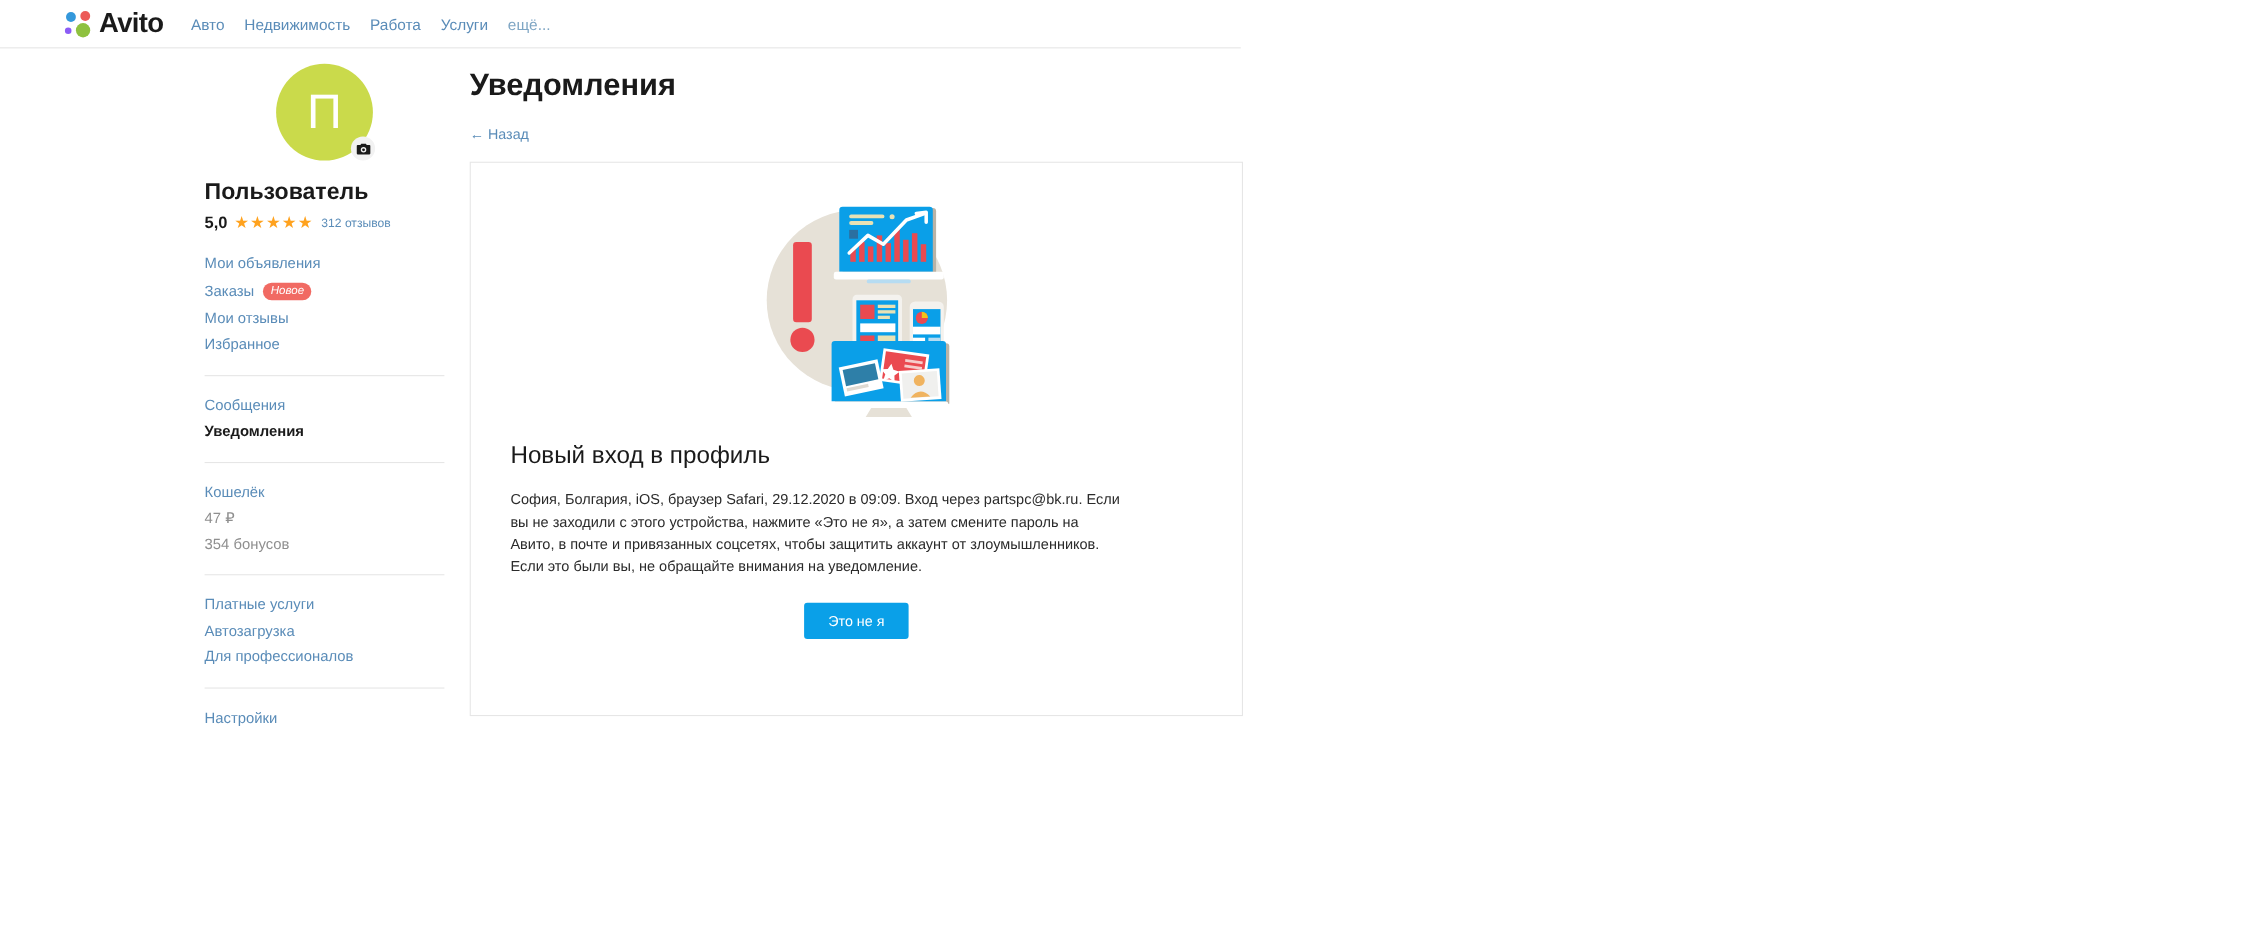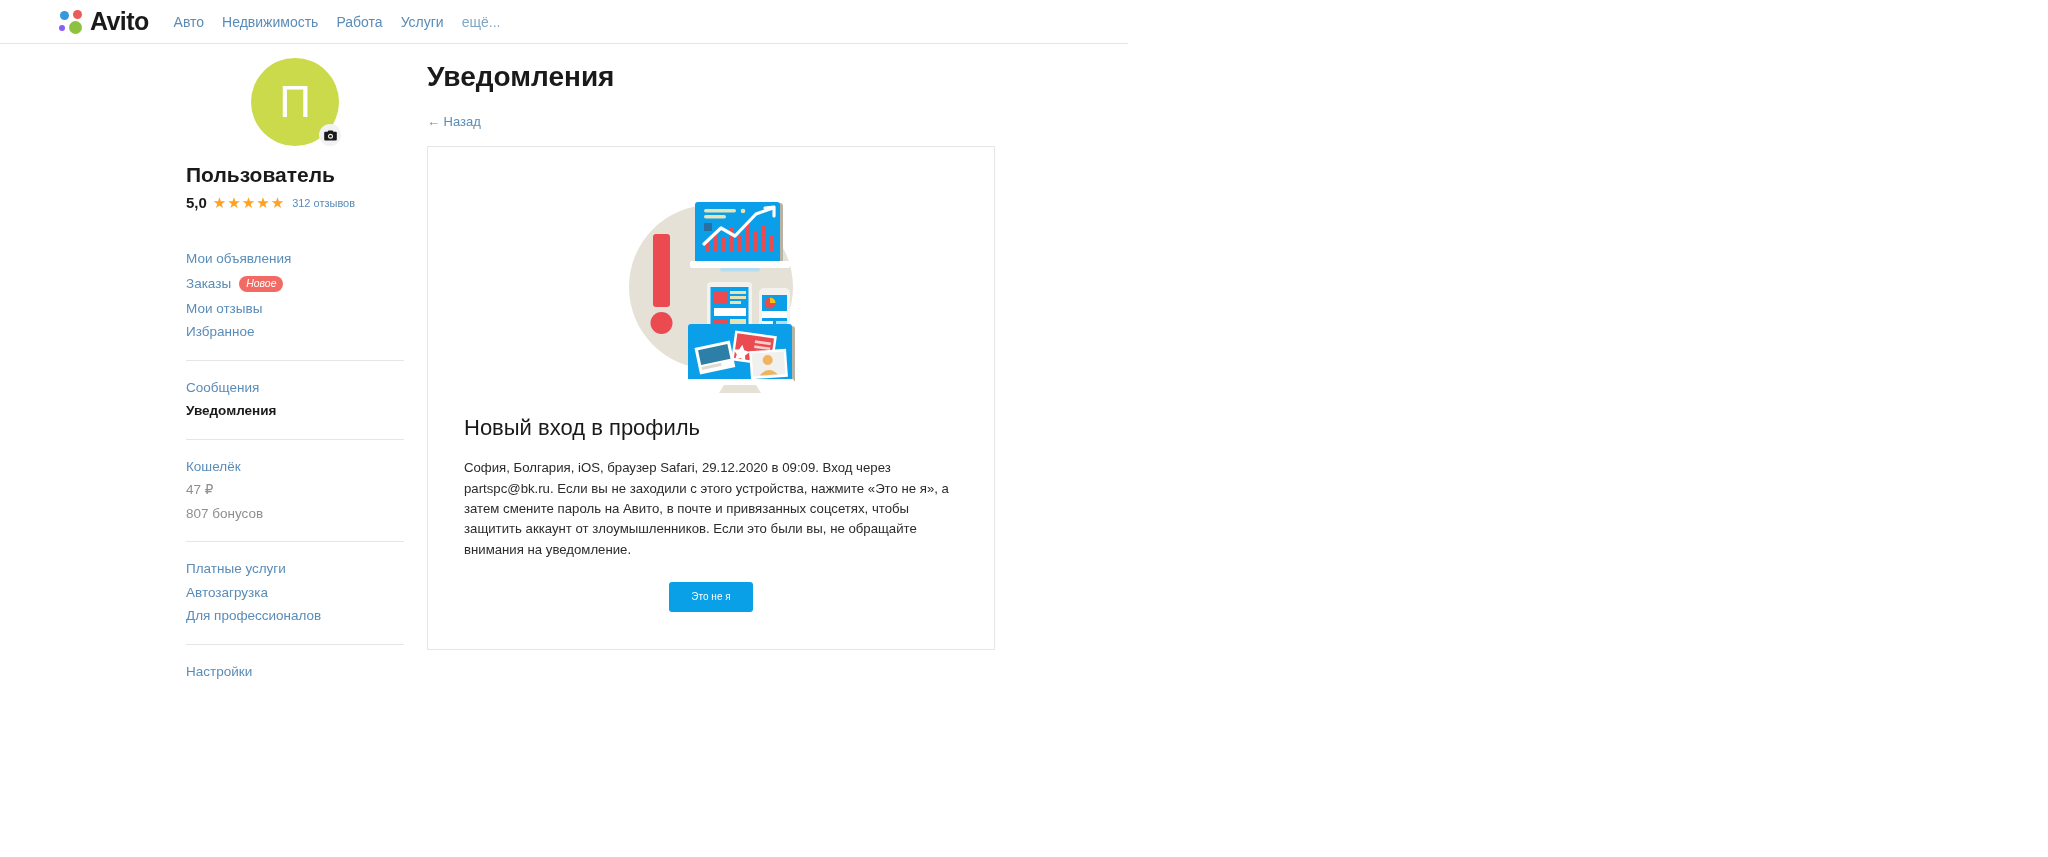--- a/index.html
+++ b/index.html
@@ -148,21 +148,21 @@
     font-size: 15px;
     line-height: 1;
   }
   .reviews-link {
     color: #5a8cb8;
     font-size: 11px;
     text-decoration: none;
   }
 
   .menu-group {
-    margin-top: 36px;
+    margin-top: 17px;
     padding-bottom: 16px;
     border-bottom: 1px solid #e6e6e6;
   }
   .menu-group.last { border-bottom: none; padding-bottom: 0; }
   .menu-group + .menu-group { margin-top: 15px; }
   .menu-item {
     display: flex;
     align-items: center;
     font-size: 13.5px;
     color: #5a8cb8;
@@ -207,24 +207,24 @@
     display: inline-block;
     margin-top: 20px;
     font-size: 13px;
     color: #5a8cb8;
     text-decoration: none;
   }
   .card {
     margin-top: 16px;
     border: 1px solid #e6e6e6;
     background: #ffffff;
-    width: 568px;
+    width: 703px;
     height: 504px;
     overflow: hidden;
-    padding: 31px 36px 0;
+    padding: 16px 36px 0;
   }
 
   
   .illo-wrap {
     display: flex;
     justify-content: center;
   }
   .illo { position: relative; width: 218px; height: 218px; }
 
   
@@ -245,21 +245,21 @@
   .cta-wrap {
     display: flex;
     justify-content: center;
     margin-top: 22px;
   }
   .cta-button {
     background: #0aa0e8;
     color: #ffffff;
     border: none;
     border-radius: 3px;
-    font-size: 10px;
+    font-size: 13px;
     font-family: inherit;
     padding: 10px 22px;
     cursor: pointer;
     line-height: 1;
   }
 </style>
 </head>
 <body>
 
 <div class="header">
@@ -338,21 +338,21 @@
     </div>
 
     <div class="menu-group">
       <a href="#" class="menu-item">
         <span>Кошелёк</span>
       </a>
       <div class="menu-item plain">
         <span>47 ₽</span>
       </div>
       <div class="menu-item plain">
-        <span>807 бонусов</span>
+        <span>354 бонусов</span>
       </div>
     </div>
 
     <div class="menu-group">
       <a href="#" class="menu-item">
         <span>Платные услуги</span>
       </a>
       <a href="#" class="menu-item">
         <span>Автозагрузка</span>
       </a>

